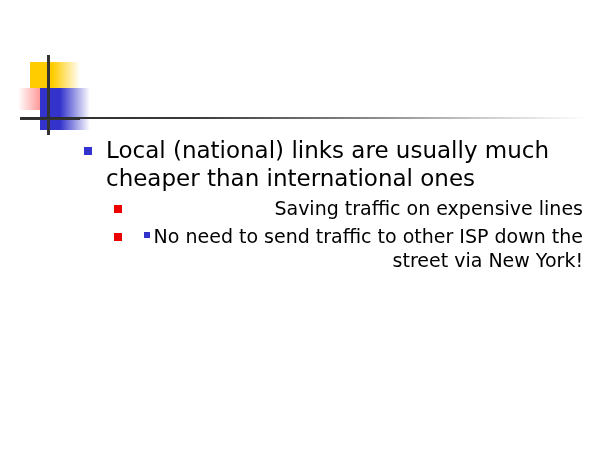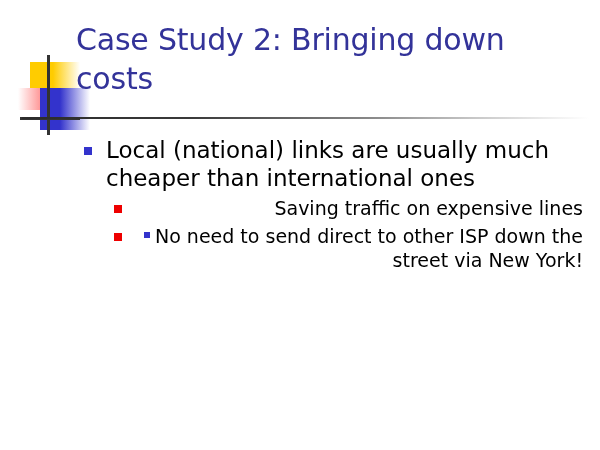--- a/index.html
+++ b/index.html
@@ -163,21 +163,20 @@
 <div id="slide">
 
   <div id="logo">
     <span class="blk blk-yellow"></span>
     <span class="blk blk-red"></span>
     <span class="blk blk-blue"></span>
     <span class="blk rule-v"></span>
     <span class="blk rule-h-short"></span>
   </div>
 
-  <div id="title">Case Study 2: Bringing down costs</div>
 
   <div id="divider"></div>
 
   <div id="body">
 
     <div class="bullet-row lvl1">
       <span class="marker"></span>
       <span class="btext">Local (national) links are usually much cheaper than international ones</span>
     </div>
 
@@ -186,17 +185,17 @@
       <span class="marker"></span>
       <span class="btext">Saving traffic on expensive lines</span>
     </div>
 
     <div class="bullet-row lvl3">
       <span class="marker"></span>
     </div>
 
     <div class="bullet-row lvl2">
       <span class="marker"></span>
-      <span class="btext">No need to send direct to other ISP down the street via New York!</span>
+      <span class="btext">No need to send traffic to other ISP down the street via New York!</span>
     </div>
 
   </div>
 </div>
 
 </body></html>

